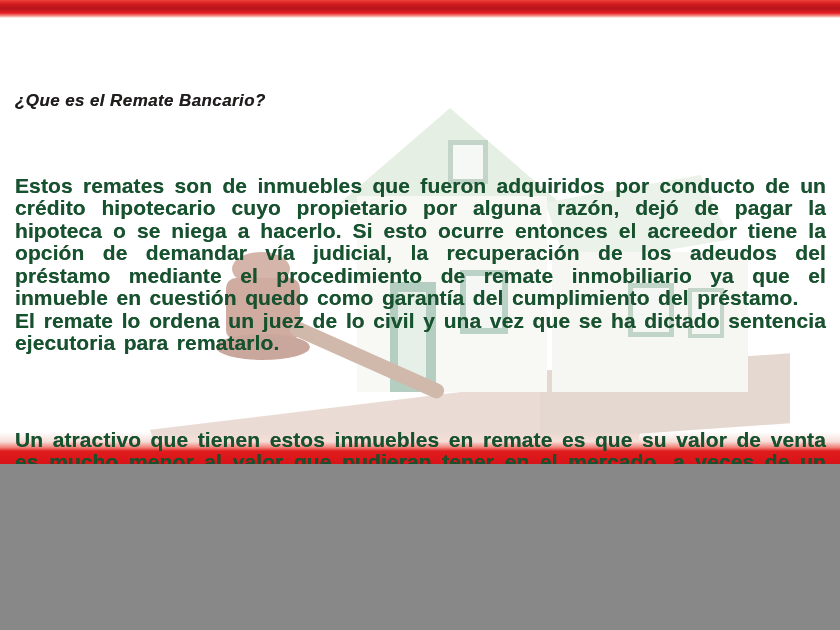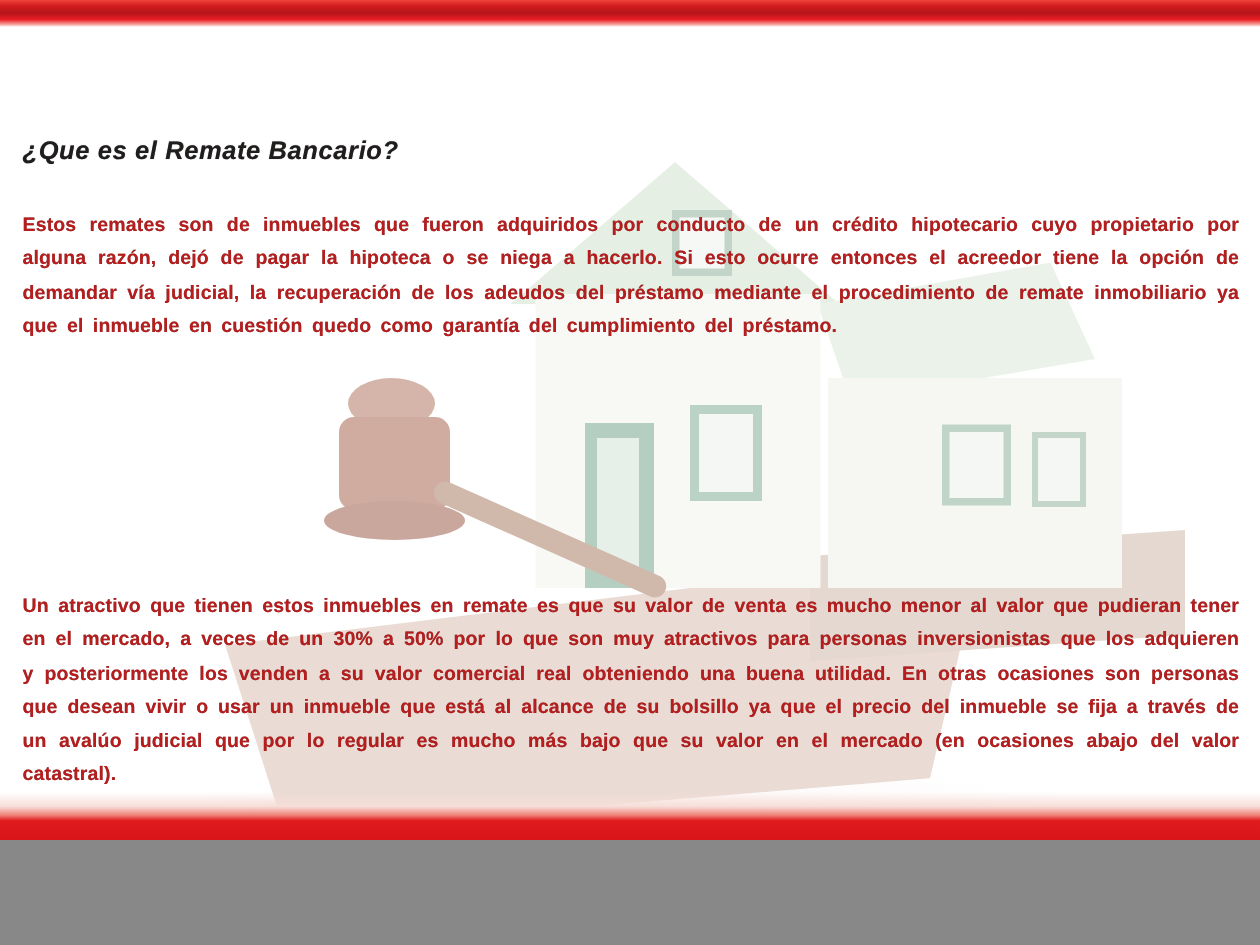--- a/index.html
+++ b/index.html
@@ -1,18 +1,18 @@
 <!DOCTYPE html>
 <html><head>
 <meta charset="utf-8">
 <style>
   html,body{margin:0;padding:0;background:#888;}
   .page{
     position:relative;
-    width:840px;height:560px;
+    width:840px;height:464px;
     background:#ffffff;
     overflow:hidden;
     font-family:"Liberation Sans", sans-serif;
   }
 
   
   .bar-top{
     position:absolute;left:0;top:0;width:840px;height:18px;
     background:linear-gradient(180deg,
       #ef423a 0%, #d31b1e 22%, #b5151b 48%,
@@ -58,23 +58,24 @@
 
   
   .content{position:absolute;inset:0;}
   .content > div{position:absolute;left:15px;right:14px;}
   .h{
     font-size:17px;font-weight:bold;font-style:italic;
     color:#201d1d;letter-spacing:.4px;
     text-shadow:0 0 .5px rgba(32,29,29,.7);
   }
   .p{
-    font-size:13px;font-weight:bold;line-height:22.4px;
-    color:#b91c1c;text-align:justify;letter-spacing:.1px;word-spacing:2.5px;
+    font-size:21px;font-weight:bold;line-height:22.4px;
+    color:#14532d;text-align:justify;letter-spacing:.1px;word-spacing:2.5px;
     text-shadow:0 0 .4px rgba(34,31,31,.6);
+    margin-top:36px;
   }
   .h1-pos{top:91px;}
   .p1-pos{top:139px;}
   .p2-pos{top:274px;}
   .h2-pos{top:346px;}
   .p3-pos{top:393px;}
 </style>
 </head>
 <body>
 
@@ -106,16 +107,17 @@
       <div class="gavel-handle"></div>
     </div>
   </div>
 
   <div class="bar-top"></div>
   <div class="bar-bottom"></div>
 
   <div class="content">
     <div class="h h1-pos">¿Que es el Remate Bancario?</div>
     <div class="p p1-pos">Estos remates son de inmuebles que fueron adquiridos por conducto de un crédito hipotecario cuyo propietario por alguna razón, dejó de pagar la hipoteca o se niega a hacerlo. Si esto ocurre entonces el acreedor tiene la opción de demandar vía judicial, la recuperación de los adeudos del préstamo mediante el procedimiento de remate inmobiliario ya que el inmueble en cuestión quedo como garantía del cumplimiento del préstamo.</div>
+    <div class="p p2-pos">El remate lo ordena un juez de lo civil y una vez que se ha dictado sentencia ejecutoria para rematarlo.</div>
     <div class="p p3-pos">Un atractivo que tienen estos inmuebles en remate es que su valor de venta es mucho menor al valor que pudieran tener en el mercado, a veces de un 30% a 50% por lo que son muy atractivos para personas inversionistas que los adquieren y posteriormente los venden a su valor comercial real obteniendo una buena utilidad. En otras ocasiones son personas que desean vivir o usar un inmueble que está al alcance de su bolsillo ya que el precio del inmueble se fija a través de un avalúo judicial que por lo regular es mucho más bajo que su valor en el mercado (en ocasiones abajo del valor catastral).</div>
   </div>
 
 </div>
 
 </body></html>

